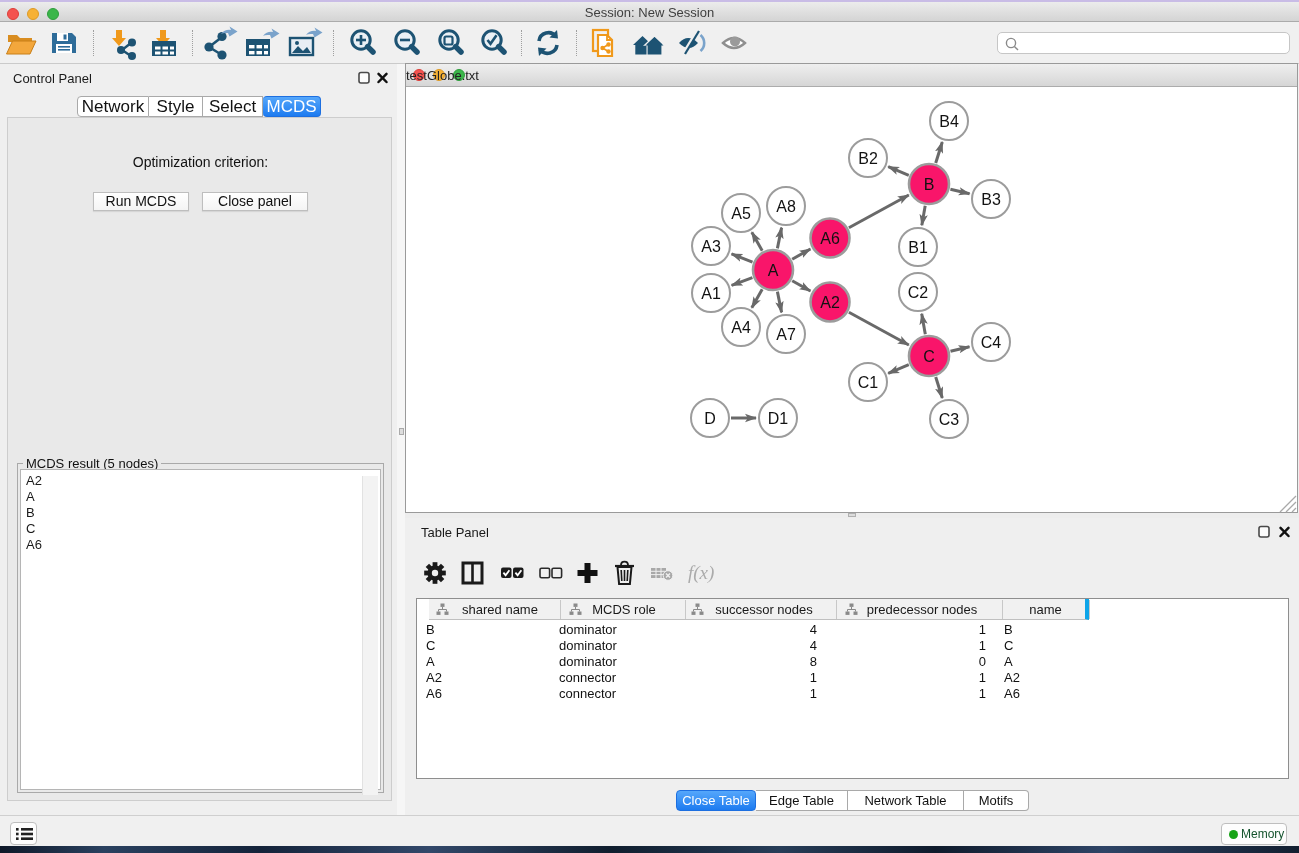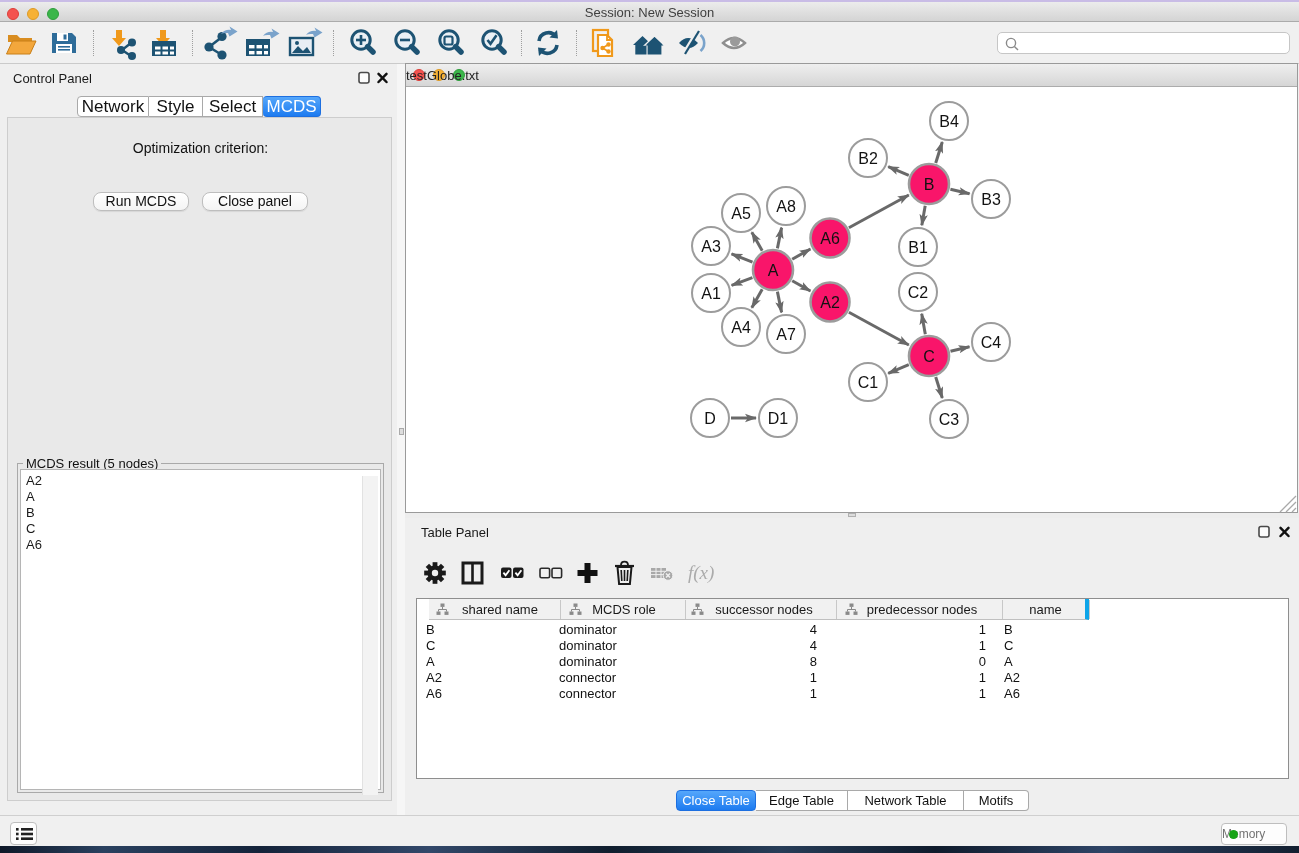--- a/index.html
+++ b/index.html
@@ -22,24 +22,24 @@
 
 #cpanel{left:0;top:64px;width:397px;height:751px;background:#EFEFEF}
 #cpTitle{left:13px;top:7px;font-size:13px;color:#1a1a1a}
 #cpBox{left:7px;top:53px;width:385px;height:684px;background:#E9E9E9;border:1px solid #CDCDCD}
 .tabbar{position:absolute;display:flex;height:21px}
 .tab{height:21px;line-height:20px;text-align:center;background:#fff;border:1px solid #A9A9A9;border-left:none;font-size:17px;color:#111}
 .tab.first{border-left:1px solid #A9A9A9;border-radius:4px 0 0 4px}
 .tab.last{border-radius:0 4px 4px 0}
 .tab.sel{background:linear-gradient(#55A7FB,#1D7BF0);color:#fff;border-color:#1D6FE0;border-radius:4px}
 #cpTabs{left:77px;top:32px}
-#optlabel{left:0;top:22px;width:385px;text-align:center;font-size:14px;color:#111}
+#optlabel{left:0;top:36px;width:385px;text-align:center;font-size:14px;color:#111}
 #combo{left:36px;top:41px;width:311px;height:21px;background:#fff;border:1px solid #ABABAB;border-radius:5px;font-size:14px;line-height:19px;padding-left:13px;color:#111}
 #comboStep{right:-1px;top:-1px;width:17px;height:21px;background:linear-gradient(#55A7FB,#1D7BF0);border-radius:0 5px 5px 0}
-.mbtn{position:absolute;height:19px;background:linear-gradient(#FFFFFF,#F4F4F4);border:1px solid #BEBEBE;border-radius:8px;font-size:14px;text-align:center;line-height:17px;color:#111;box-shadow:0 1px 1px rgba(0,0,0,0.08)}
+.mbtn{position:absolute;height:19px;background:linear-gradient(#FFFFFF,#F4F4F4);border:1px solid #BEBEBE;border-radius:0;font-size:14px;text-align:center;line-height:17px;color:#111;box-shadow:0 1px 1px rgba(0,0,0,0.08)}
 
 #grp{left:9px;top:345px;width:367px;height:330px;border:1px solid #A9A9A9}
 #grpLbl{position:absolute;left:5px;top:-8px;background:#E9E9E9;padding:0 3px;font-size:13px;color:#111}
 #grpList{position:absolute;left:2px;top:5px;width:361px;height:321px;background:#fff;border:1px solid #B5B5B5;font-size:13px;line-height:16px;padding:3px 0 0 5px}
 #grpScroll{position:absolute;right:2px;top:6px;width:16px;height:319px;background:#F3F3F3;border-left:1px solid #E2E2E2}
 
 #vsplit{left:397px;top:64px;width:8px;height:751px;background:#F6F6F6}
 #vgrip{left:399px;top:428px;width:5px;height:7px;background:#DDD;border:1px solid #AAA}
 
 #netwin{left:405px;top:63px;width:893px;height:450px;background:#fff;border:1px solid #9A9A9A}
@@ -55,21 +55,21 @@
 #tpTitle{left:16px;top:7px;font-size:13px;color:#1a1a1a}
 #tbox{left:11px;top:80px;width:873px;height:181px;background:#fff;border:1px solid #8E8E8E}
 #thead{position:absolute;left:12px;top:0;width:660px;height:21px;background:#F1F1F1;border-bottom:1px solid #C0C0C0;border-right:4px solid #0ea5e9}
 .hdiv{position:absolute;top:1px;height:19px;width:0;border-left:1px solid #C8C8C8}
 .hlbl{position:absolute;top:3px;font-size:13px;color:#191919}
 .row{position:absolute;font-size:13px;color:#111}
 
 #ttabs{left:271px;top:272px}
 
 #statusbar{left:0;top:815px;width:1299px;height:31px;background:#F0F0F0;border-top:1px solid #CFCFCF}
-#memBtn{left:1221px;top:7px;width:66px;height:22px;background:#FDFDFD;border:1px solid #BEBEBE;border-radius:4px;font-size:12px;color:#737373;line-height:20px;text-align:left;}
+#memBtn{left:1221px;top:7px;width:66px;height:22px;background:#FDFDFD;border:1px solid #BEBEBE;border-radius:4px;font-size:12px;color:#14532d;line-height:20px;text-align:left;padding-left:19px}
 #memDot{position:absolute;left:7px;top:6px;width:9px;height:9px;border-radius:50%;background:#17A317}
 #listBtn{left:10px;top:6px;width:27px;height:23px;background:#FDFDFD;border:1px solid #BEBEBE;border-radius:4px}
 
 #deskbot{left:0;top:846px;width:1299px;height:7px;background:linear-gradient(90deg,#0E1828,#2A4160 8%,#14233A 20%,#32486A 33%,#101E2E 47%,#273D58 60%,#0F1B2C 72%,#2E4466 85%,#121F30)}
 </style></head>
 <body>
 <div class="abs" id="deskline"></div>
 <div class="abs" id="titlebar">
     <div class="tl t1"></div>
     <div class="tl t2"></div>

